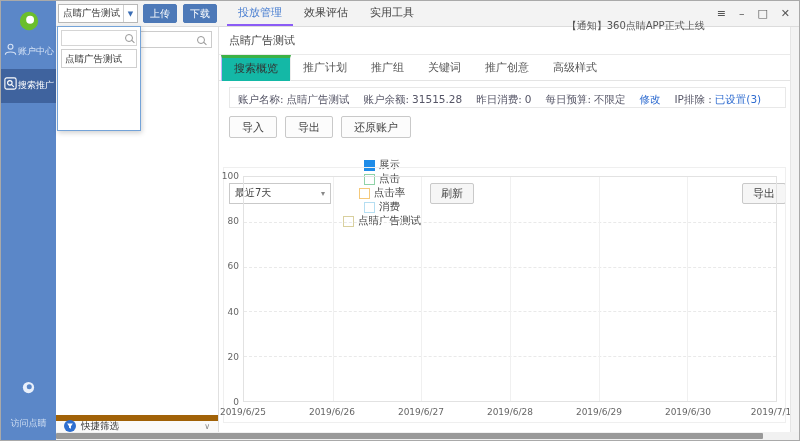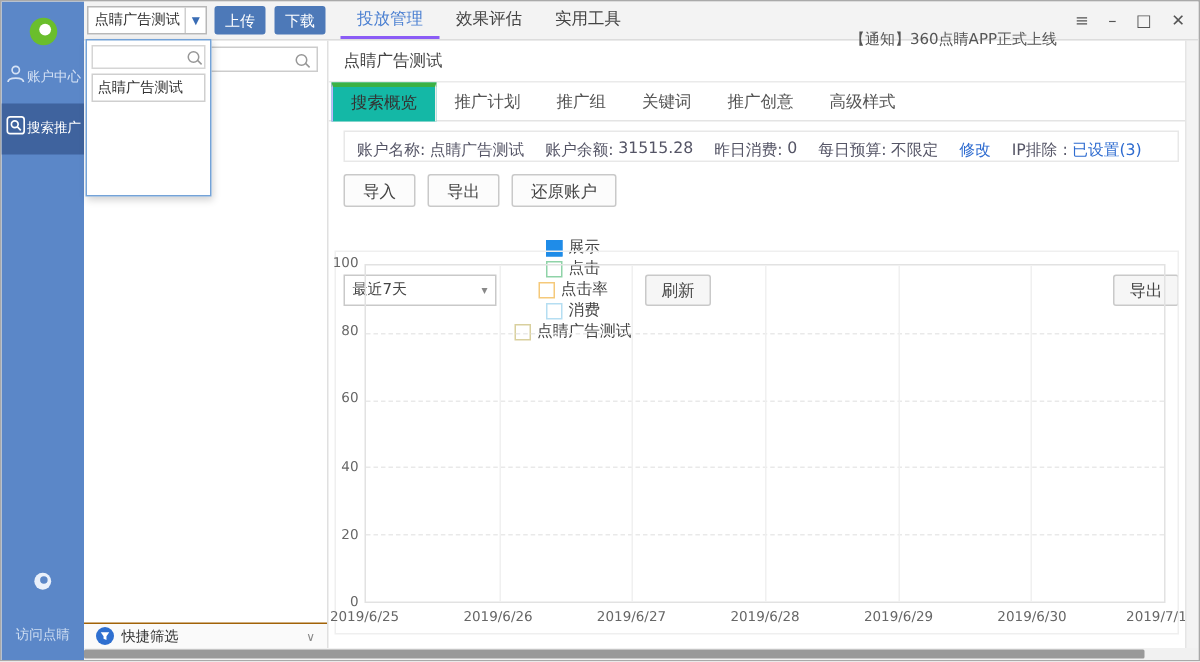--- a/index.html
+++ b/index.html
@@ -33,21 +33,21 @@
   .winbtns { display:flex; align-items:center; gap:13px; margin-right:9px; }
   .wbtn { font-size:11px; color:#555; cursor:pointer; line-height:1; }
 
   
   .leftpanel { position:absolute; left:55px; top:26px; width:163px; bottom:8px; background:#fff; border-right:1px solid #e0e0e0; z-index:1; }
   .tree-search { position:absolute; left:5px; right:6px; top:4px; height:17px; border:1px solid #cccccc; background:#fff; display:flex; align-items:center; }
   .tree-search input { flex:1; border:none; outline:none; font-size:9.5px; color:#555; padding-left:4px; width:60px; background:transparent; font-family:inherit; }
   .tree-search input::placeholder { color:#999; }
   .mag { width:8px; height:8px; border:1px solid #979797; border-radius:50%; position:relative; margin-right:6px; flex:none; }
   .mag::after { content:""; position:absolute; width:4px; height:1px; background:#979797; transform:rotate(45deg); right:-3px; bottom:-1px; }
-  .quickbar { position:absolute; left:0; right:0; bottom:0; height:17px; background:#fafafa; border-top:1px solid #a16207; display:flex; align-items:center; padding:0 8px; }
+  .quickbar { position:absolute; left:0; right:0; bottom:0; height:17px; background:#fafafa; border-top:6px solid #a16207; display:flex; align-items:center; padding:0 8px; }
   .quickbar .lbl { font-size:9.5px; color:#333; margin-left:5px; }
   .quickbar .chev { margin-left:auto; font-size:8px; color:#888; }
 
   
   .popup { position:absolute; left:56px; top:25px; width:84px; height:105px; background:#fff; border:1px solid #74a3d8; box-shadow:1px 2px 5px rgba(0,0,0,0.18); z-index:5; }
   .popup-search { margin:3px; height:16px; border:1px solid #d5d5d5; display:flex; align-items:center; }
   .popup-search input { flex:1; width:40px; border:none; outline:none; font-size:9px; padding-left:3px; background:transparent; font-family:inherit; }
   .popup-search .mag { margin-right:3px; }
   .popup-option { margin:3px; height:19px; line-height:17px; border:1px solid #cfcfcf; font-size:9.5px; color:#333; padding-left:3px; white-space:nowrap; overflow:hidden; cursor:pointer; }
 

